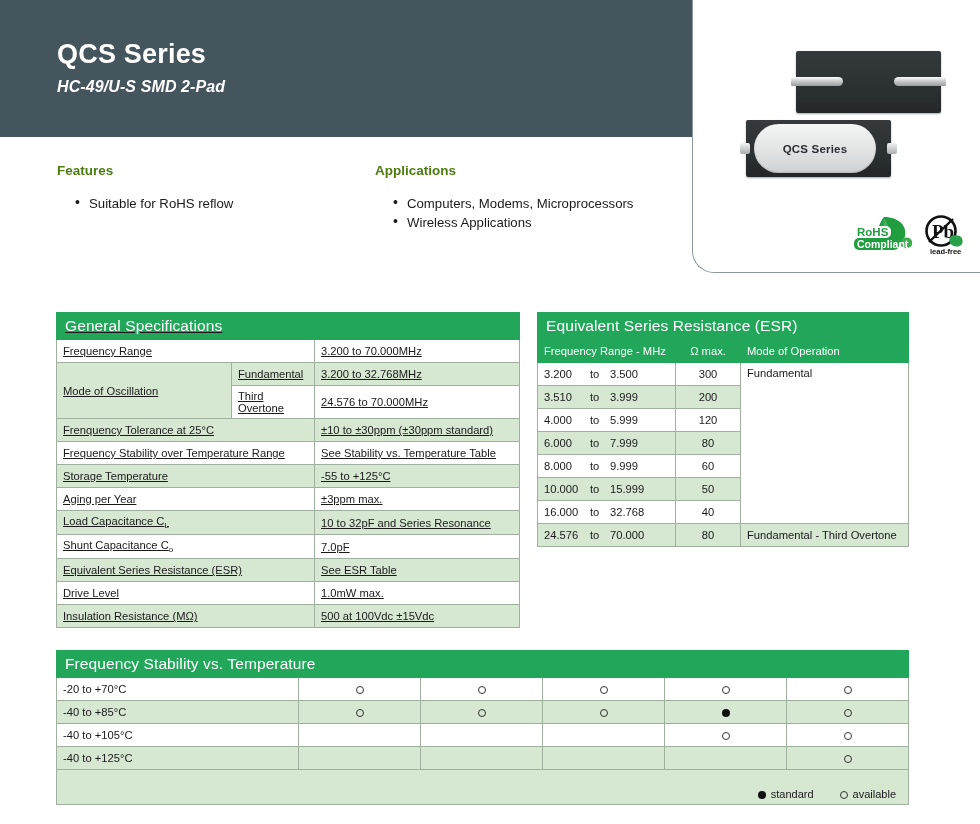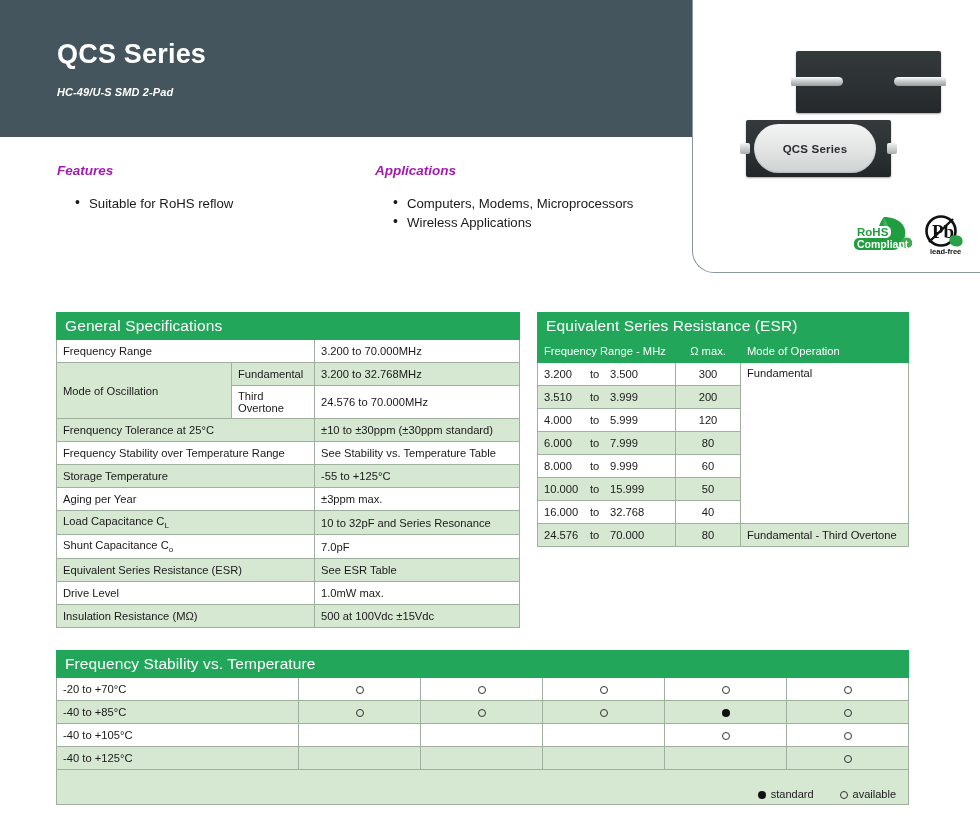--- a/index.html
+++ b/index.html
@@ -26,24 +26,24 @@
     left: 57px; top: 40px;
     color: #ffffff;
   }
   #product-title {
     font-size: 27px;
     font-weight: bold;
     letter-spacing: 0.2px;
     line-height: 1.05;
   }
   #product-subtitle {
-    font-size: 11px;
+    font-size: 16px;
     font-style: italic;
     font-weight: bold;
-    margin-top: 18px;
+    margin-top: 10px;
     letter-spacing: 0.1px;
   }
 
   
   #product-panel {
     position: absolute;
     left: 692px; top: -12px;
     width: 300px; height: 285px;
     background: #ffffff;
     border-left: 1.4px solid #8b98a0;
@@ -111,25 +111,24 @@
   
   #info-row {
     position: absolute;
     left: 57px; top: 163px;
     width: 620px;
     display: flex;
   }
   #features-col { width: 318px; }
   #applications-col { width: 300px; }
   .info-heading {
-    color: #a21caf;
+    color: #4d7c0f;
     font-weight: bold;
     font-size: 13.5px;
     margin-bottom: 10px;
-    font-style: italic;
   }
   .bullet-list { list-style: none; margin: 17px; padding: 0; }
   .bullet-list li {
     font-size: 13.2px;
     line-height: 17.5px;
     padding-left: 15px;
     position: relative;
     margin-bottom: 1px;
   }
   .bullet-list li::before {
@@ -168,21 +167,21 @@
     color: #ffffff;
     font-size: 11.2px;
     font-weight: bold;
     border-color: #22a75a !important;
   }
   .tint { background: #d6e7d2 !important; }
   .ctr  { text-align: center !important; }
 
   
   #general-spec-wrap { position: absolute; left: 56px; top: 312px; width: 463px; }
-  #general-spec-wrap .spec-table { width: 463px; }
+  #general-spec-wrap .spec-table { width: 463px; text-decoration: underline; }
 
   
   #esr-wrap { position: absolute; left: 537px; top: 312px; width: 371px; }
   #esr-wrap .spec-table { width: 371px; }
 
   
   #stability-wrap { position: absolute; left: 56px; top: 650px; width: 852px; }
   #stability-wrap .spec-table { width: 852px; }
   .dot-filled, .dot-open {
     display: inline-block;

